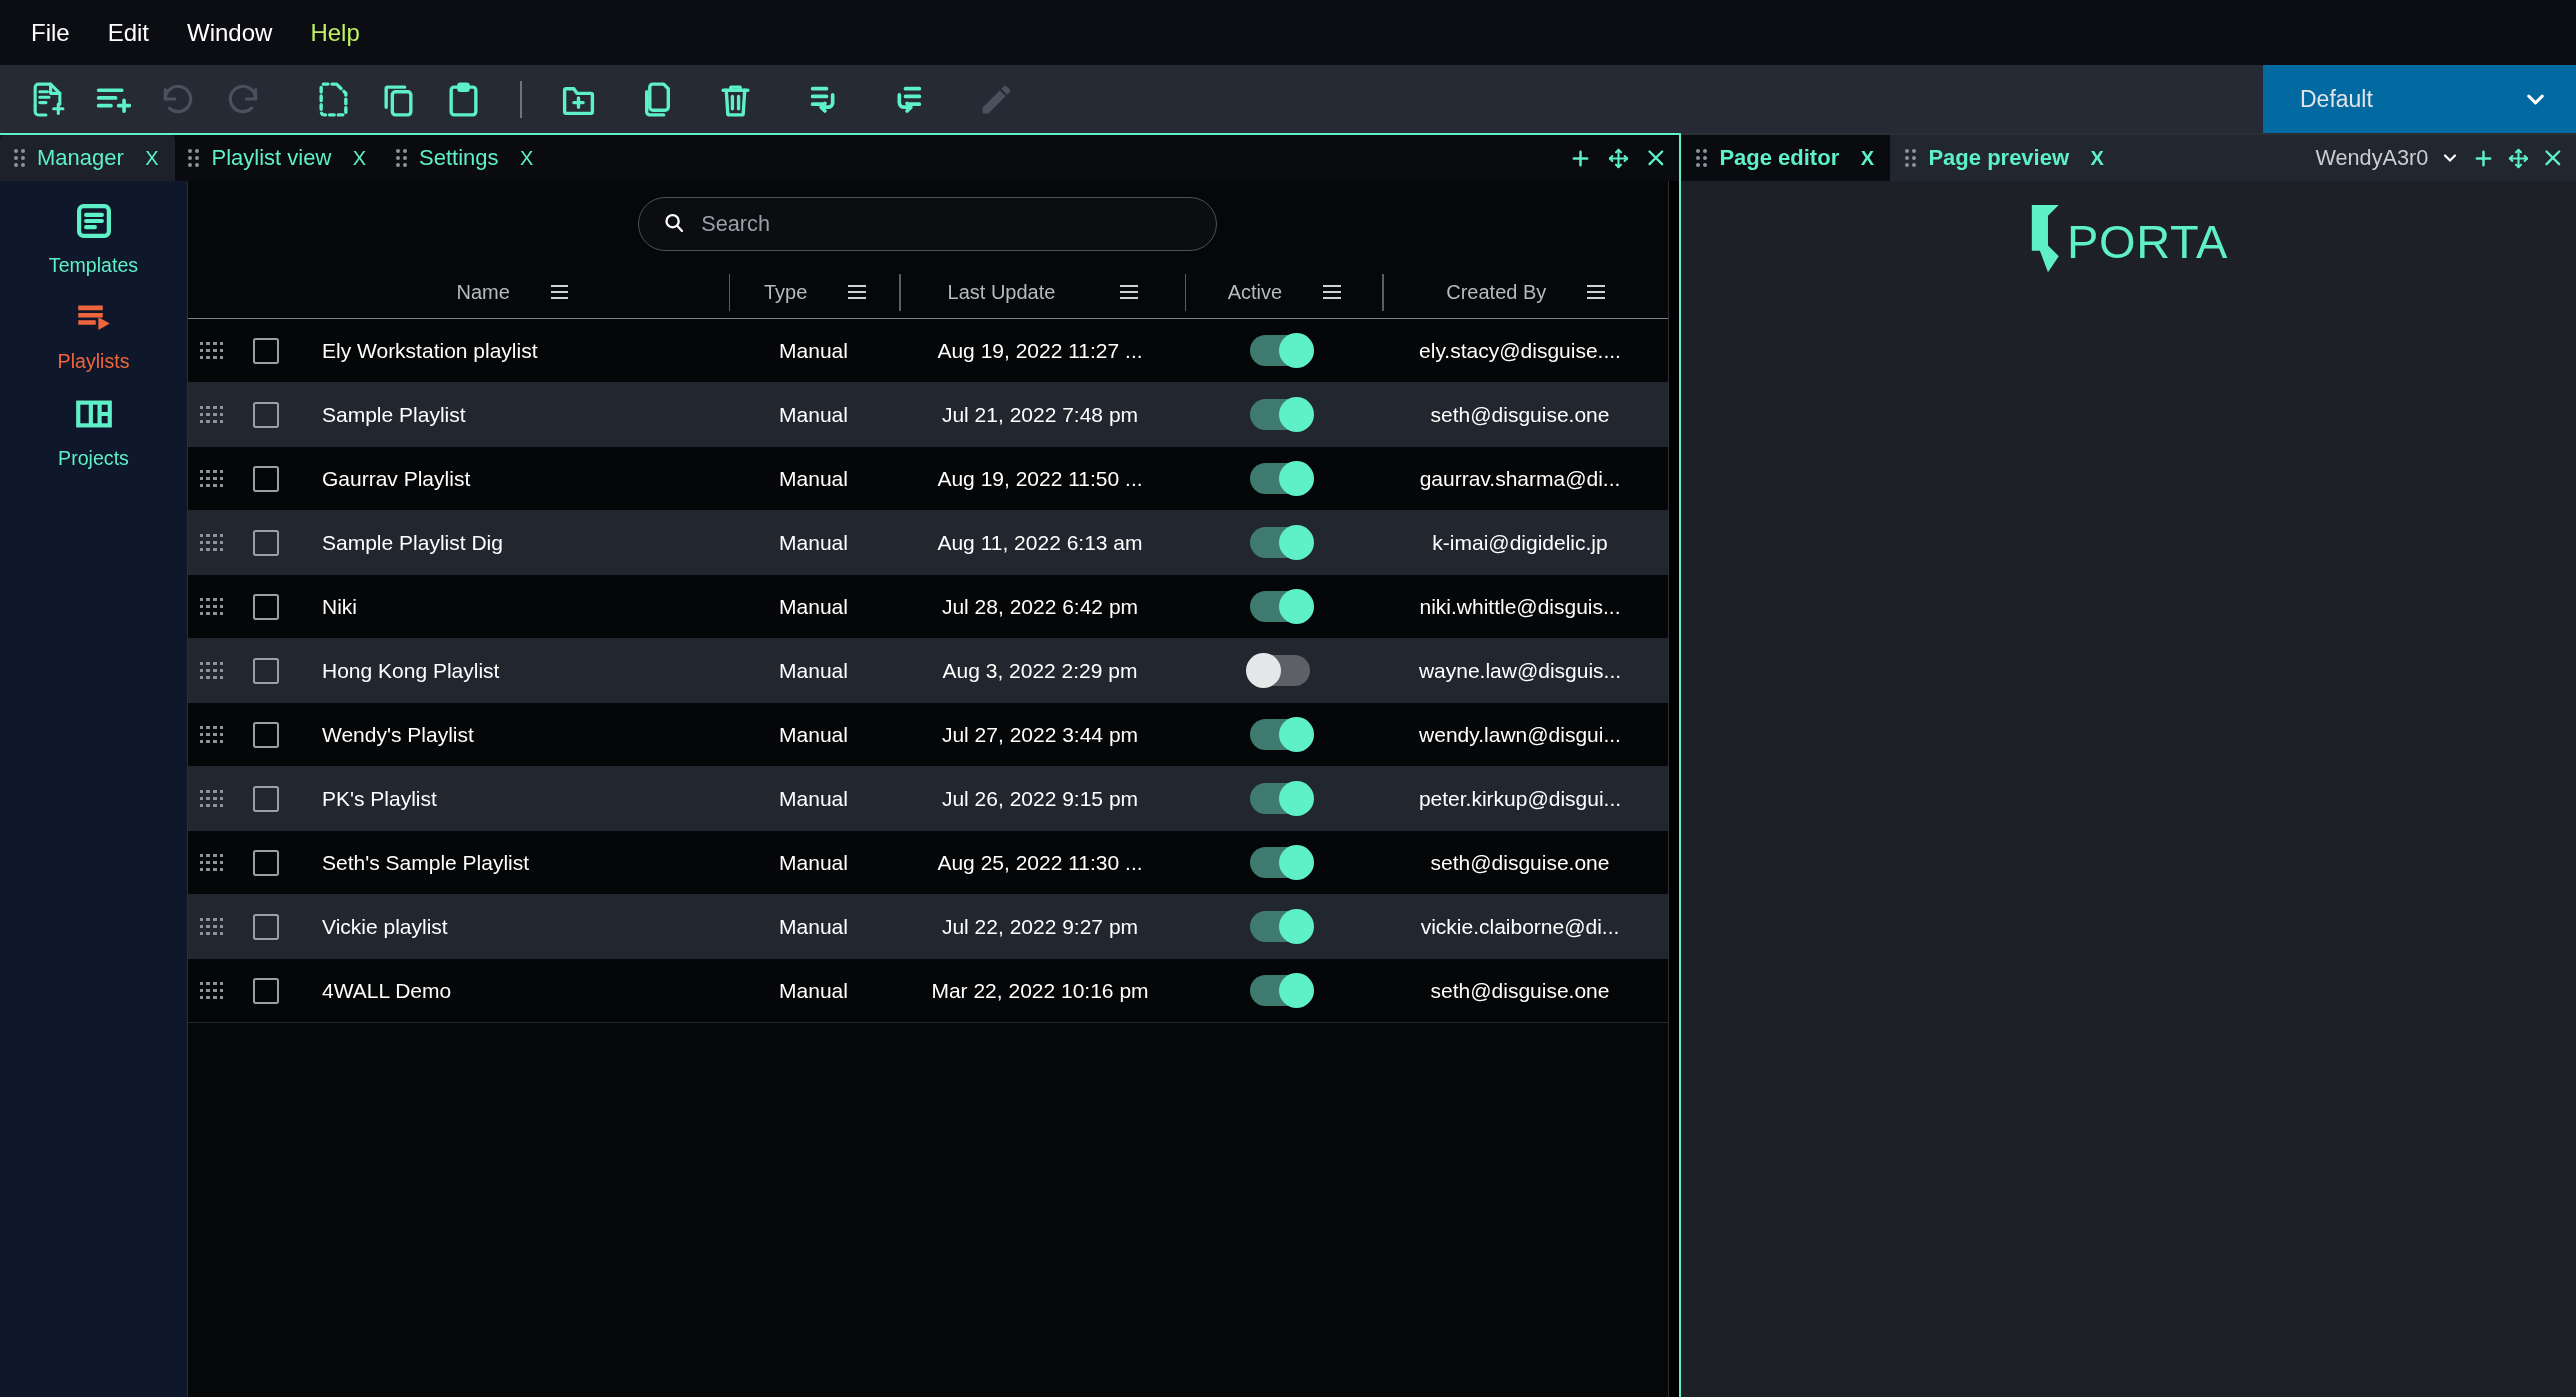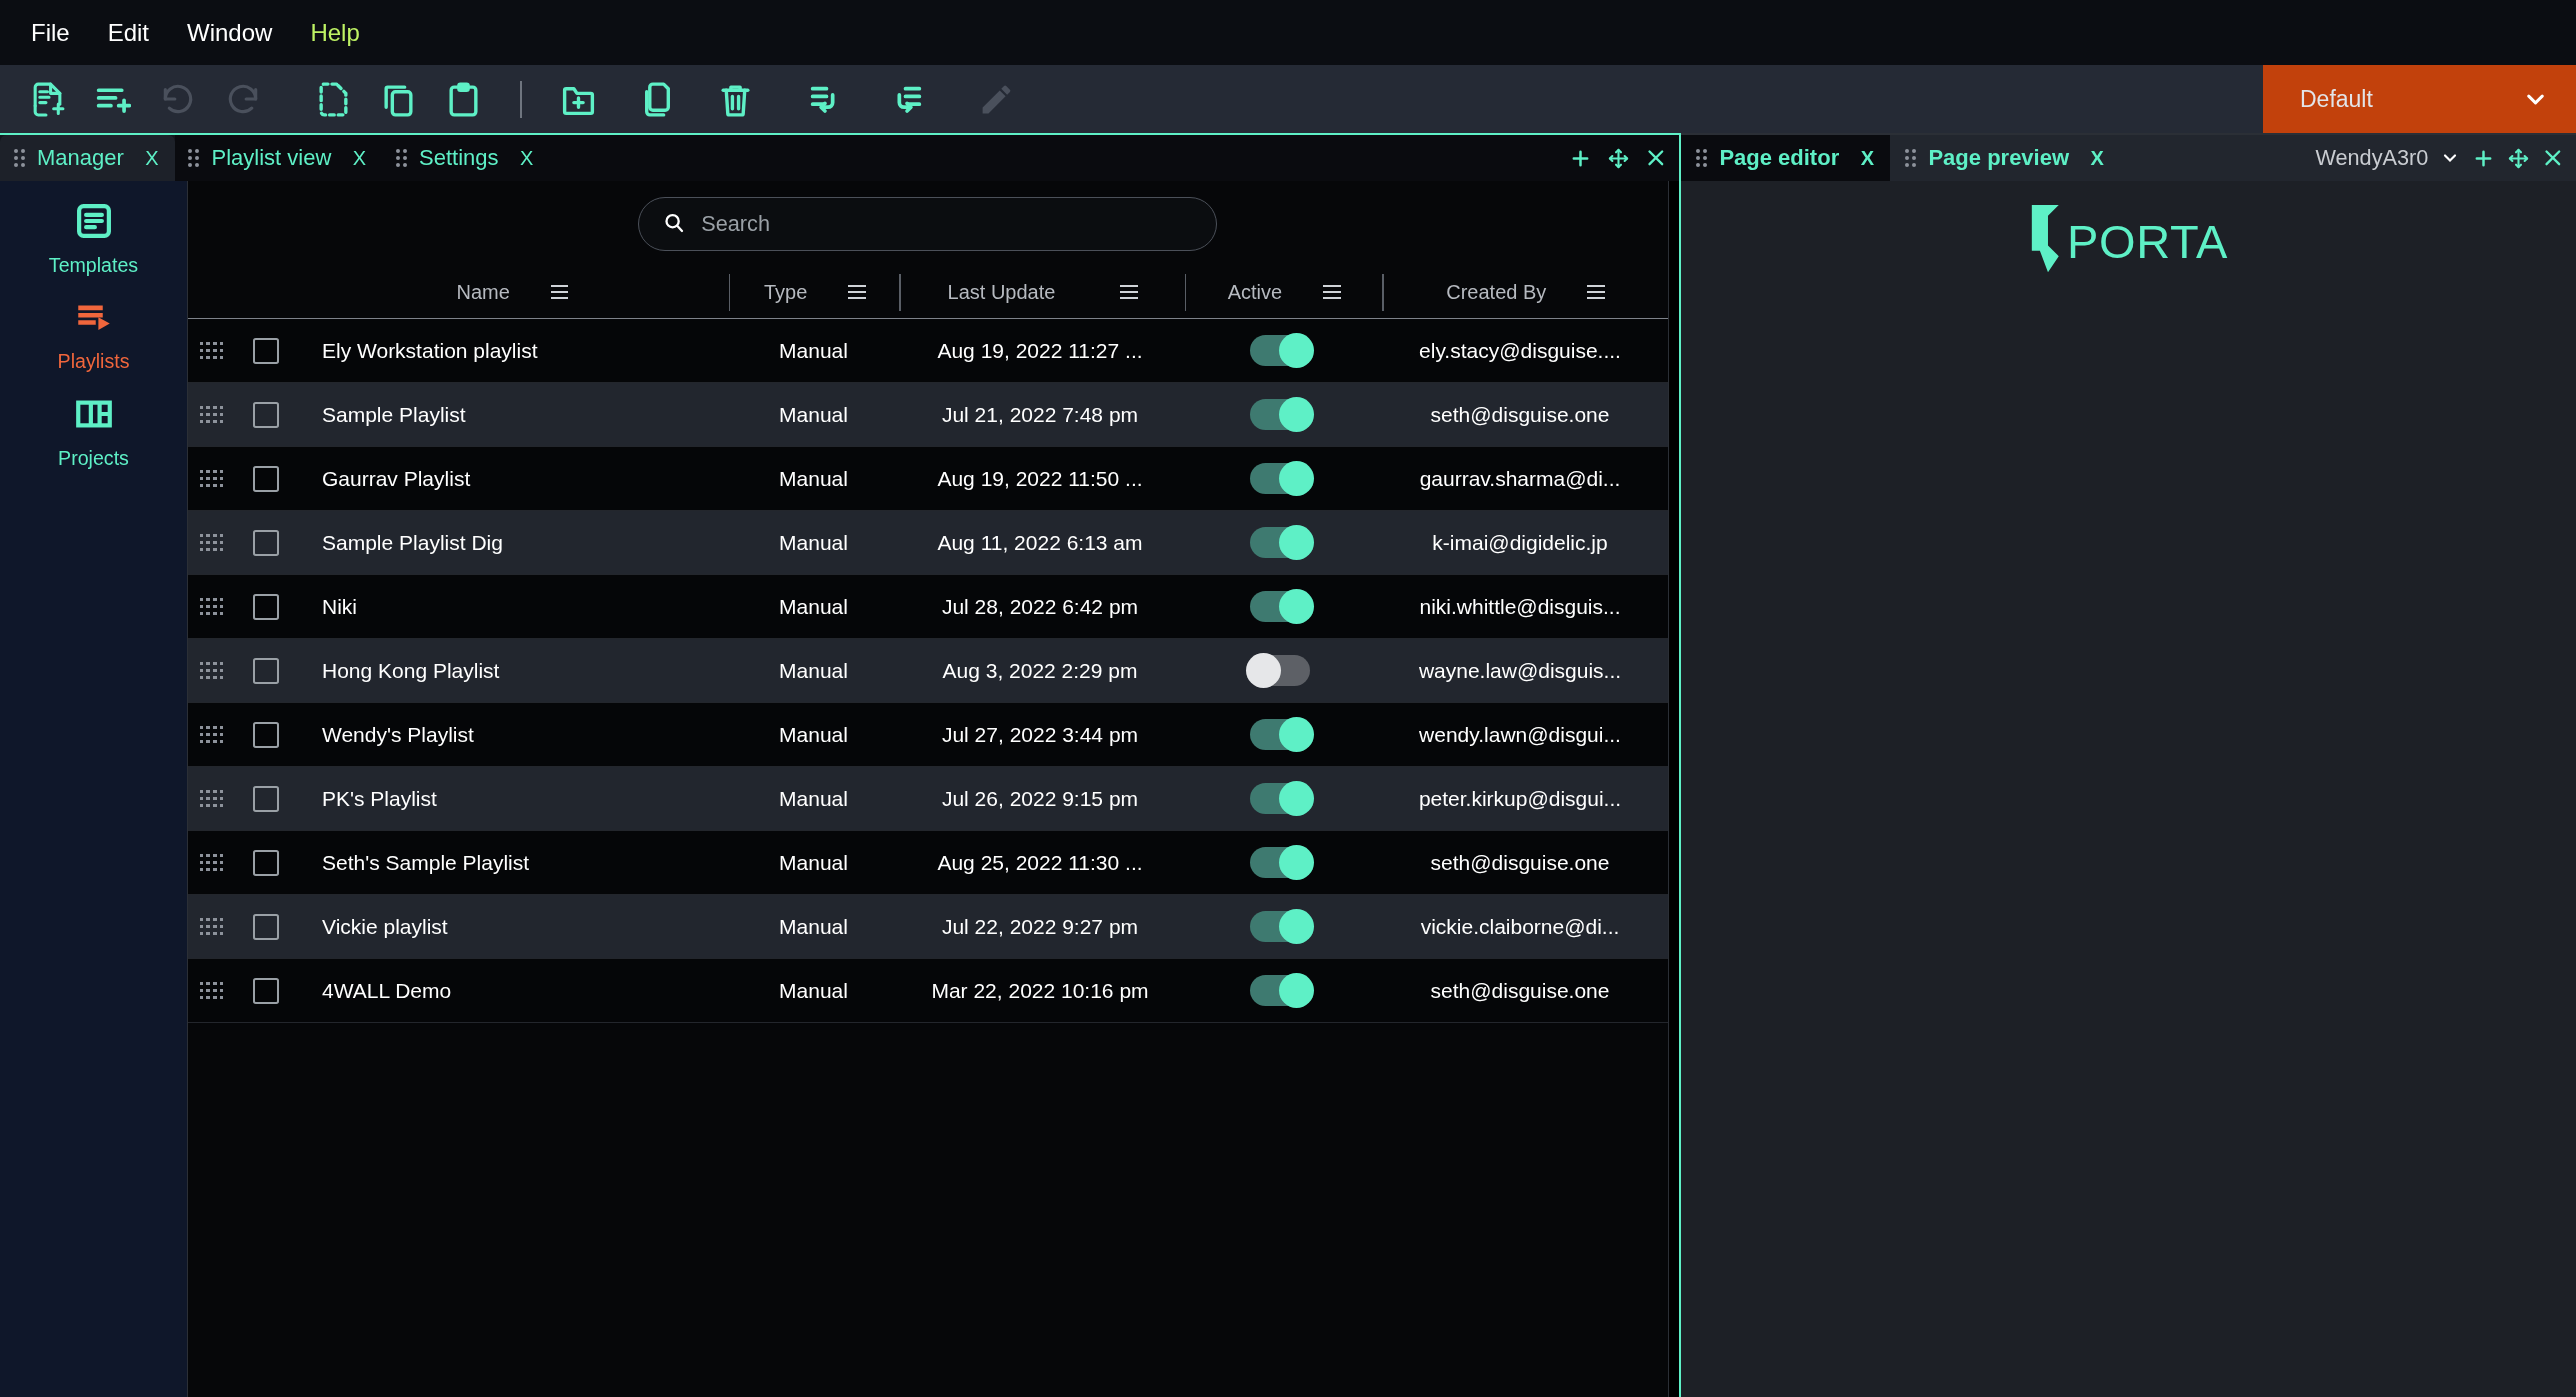--- a/index.html
+++ b/index.html
@@ -51,21 +51,21 @@
   .tb-gap-sm { width: 13.5px; }
   .tb-sep {
     width: 2px; height: 37px;
     background: #6f757f;
     margin: 0 24px;
   }
   .tb-spacer { width: 26px; }
 
   .preset-area {
     flex: 1;
-    background: #c2410c;
+    background: #0369a1;
     display: flex;
     align-items: center;
     justify-content: space-between;
     padding: 0 27px 0 37px;
   }
   .preset-label {
     font-size: 23px;
     color: #e2e4e8;
   }
   .preset-chevron { color: #ffffff; display: flex; align-items: center; }

